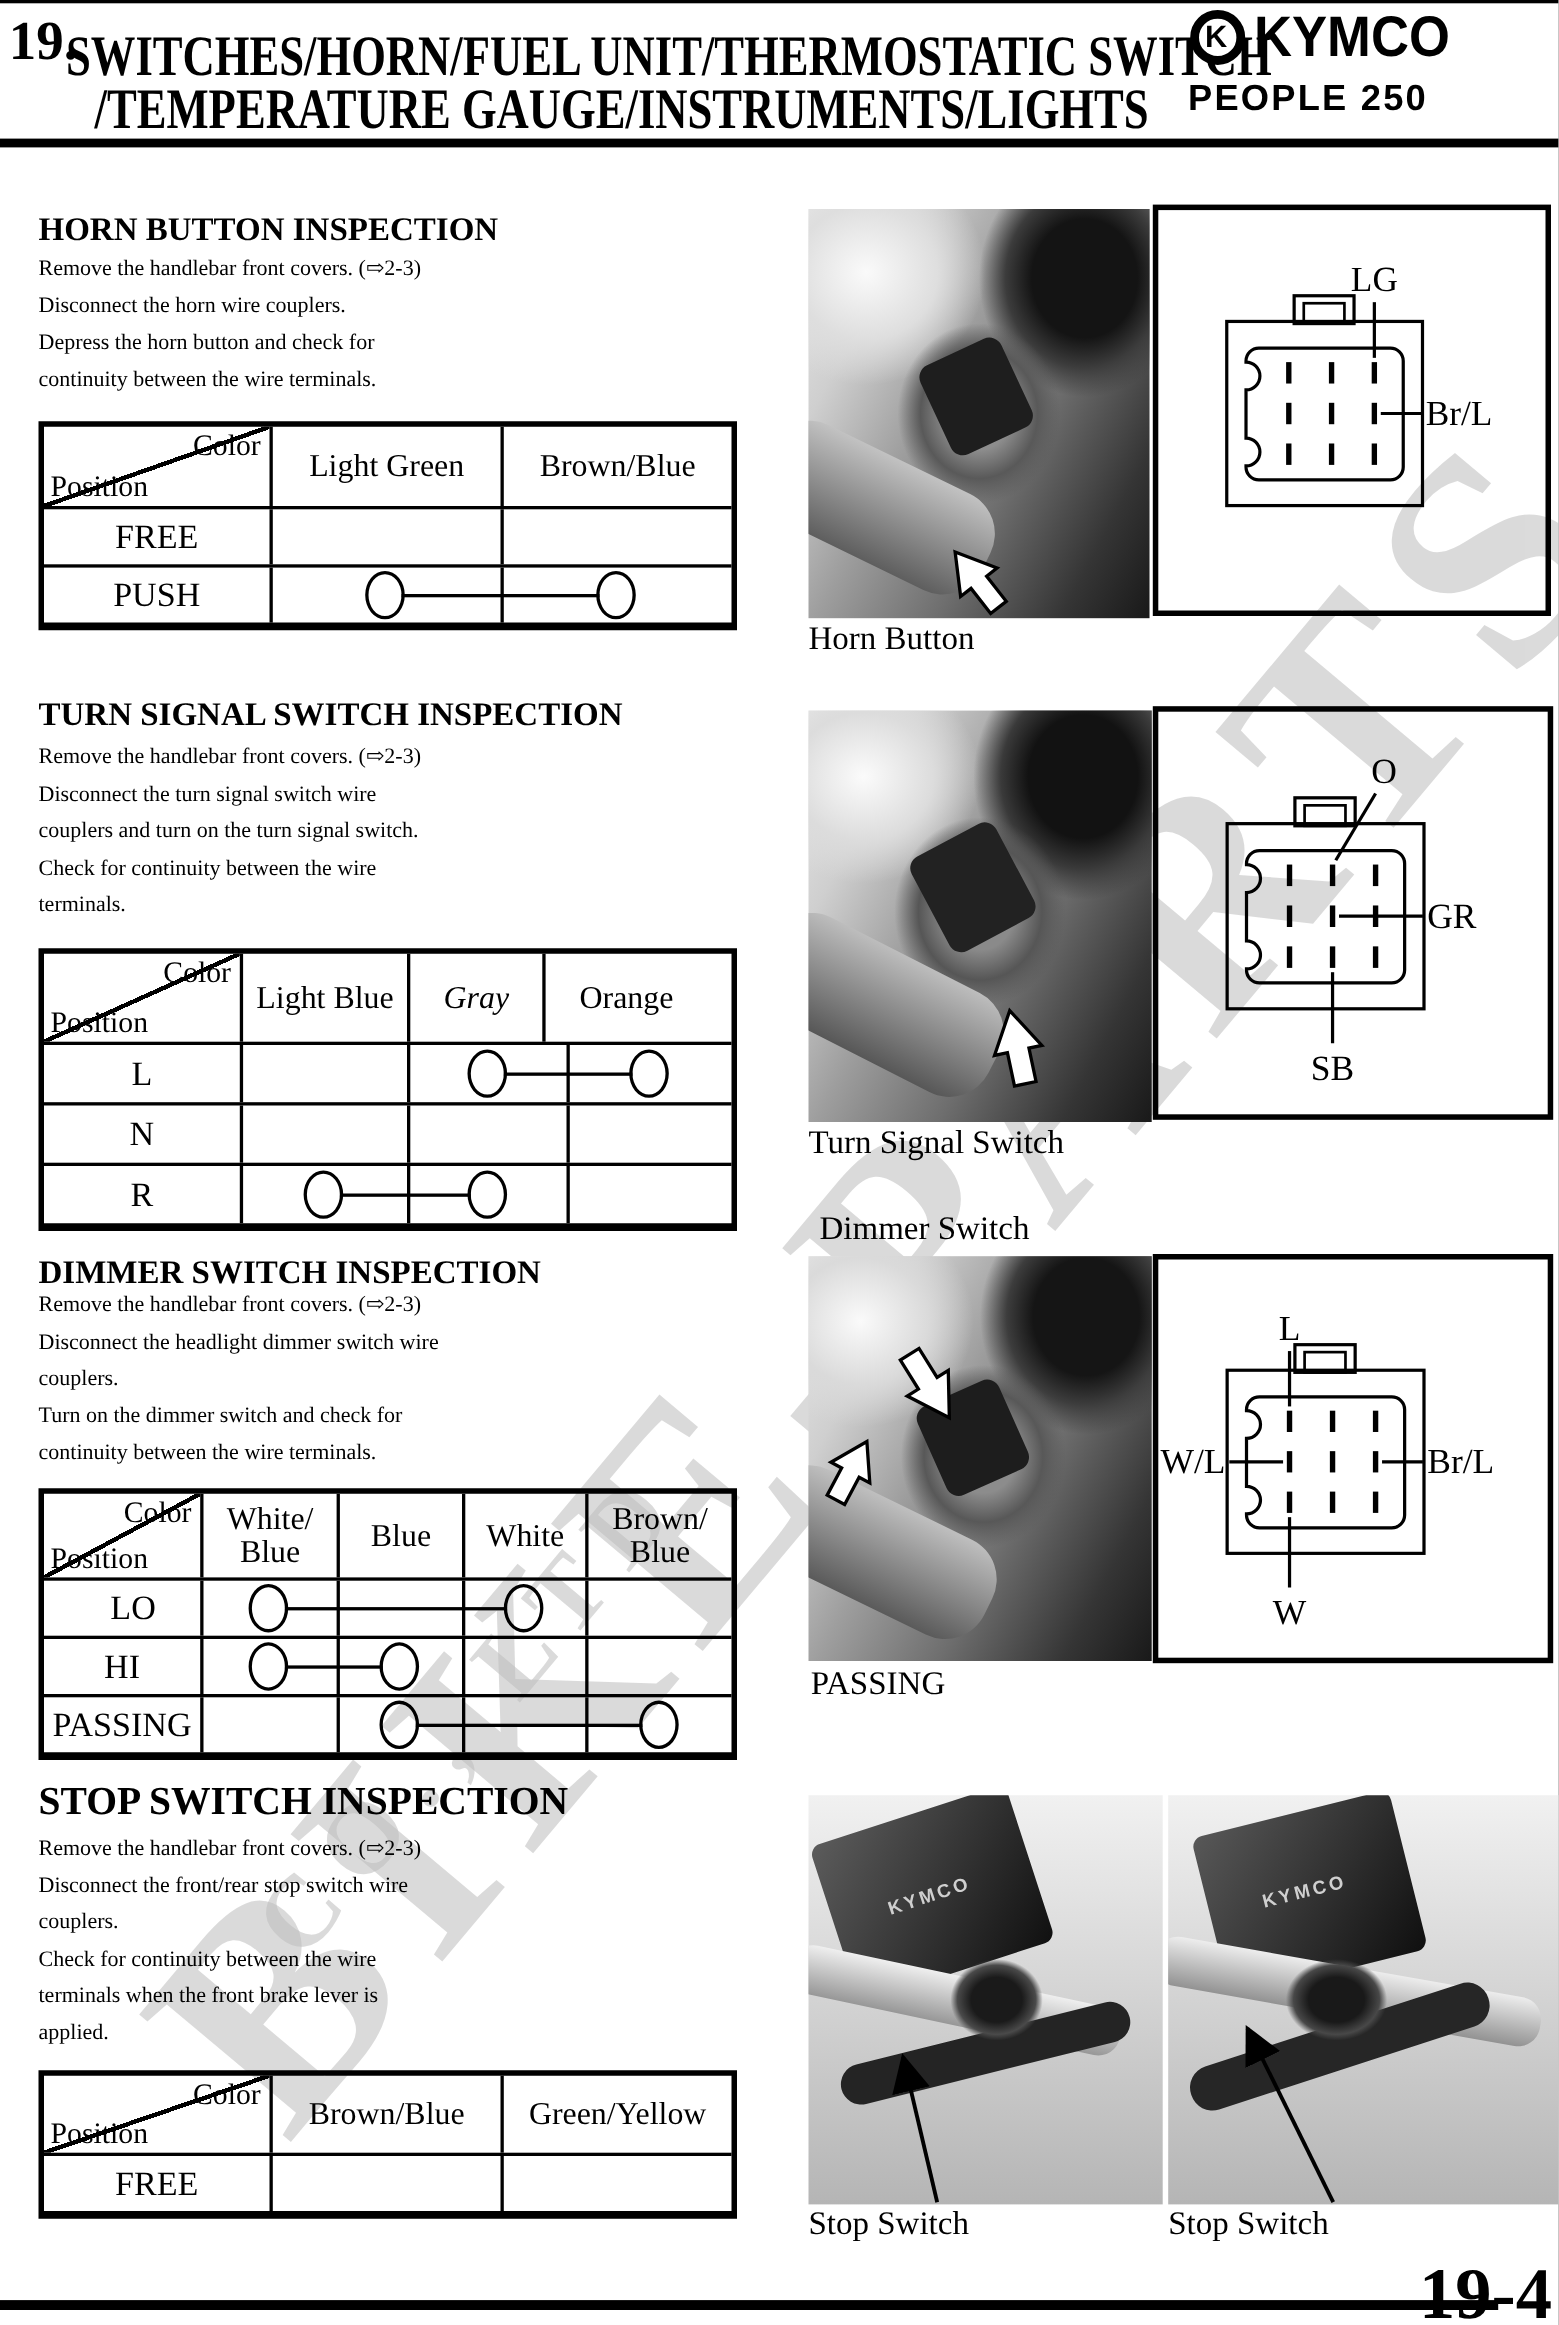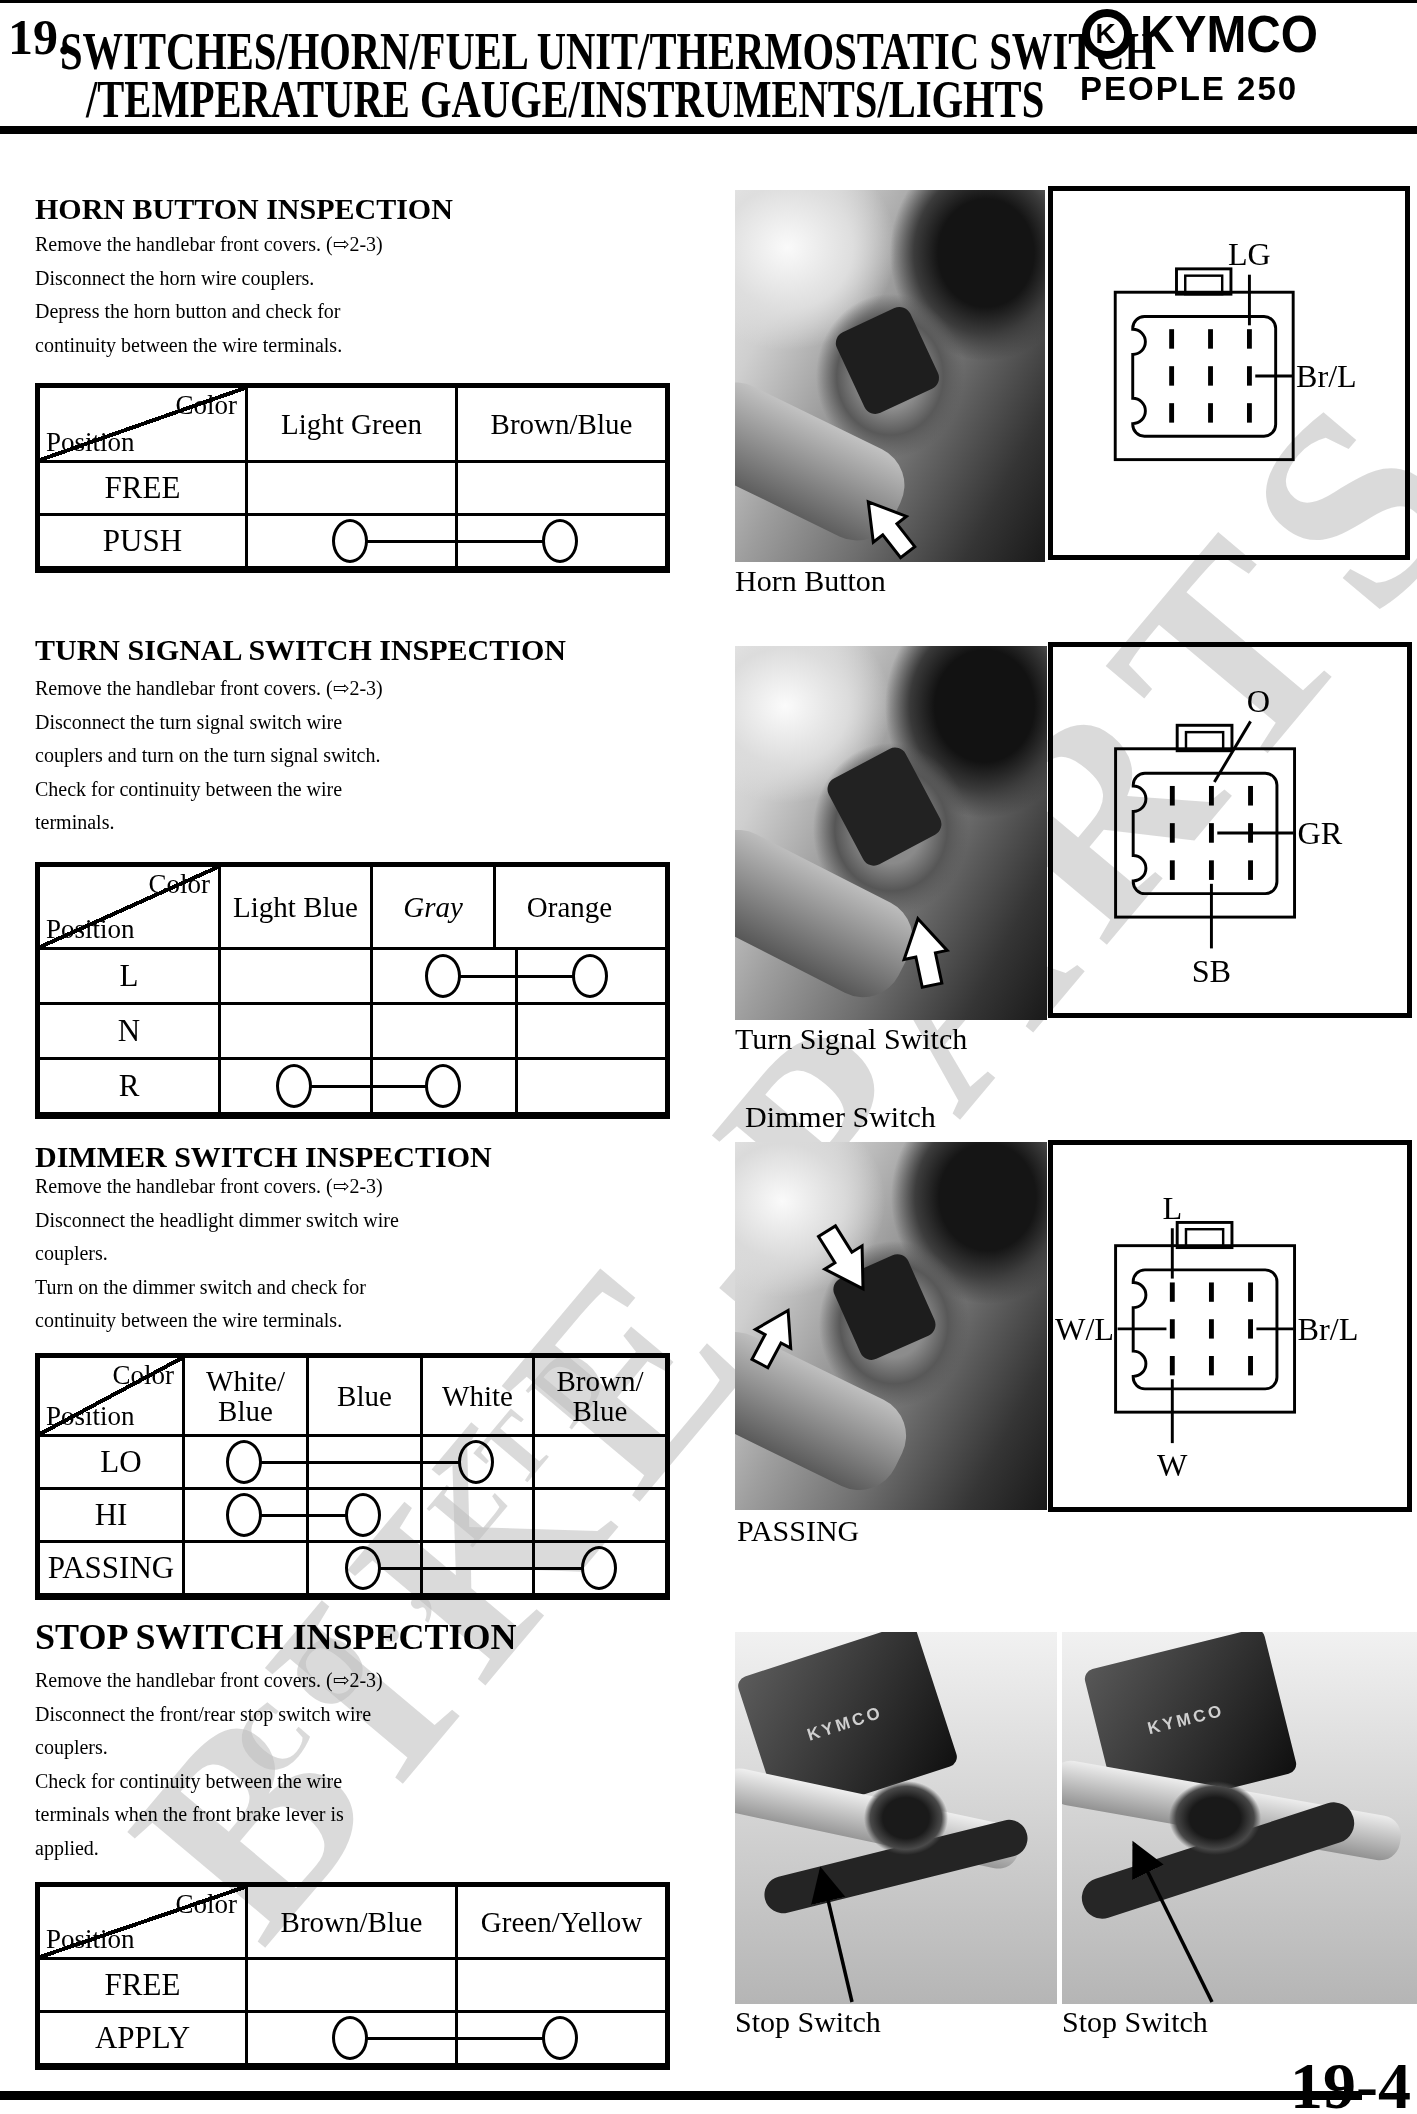--- a/index.html
+++ b/index.html
@@ -349,30 +349,20 @@
           <div class="t-cb">Position</div>
         </div>
         <div class="t-cell t-head" style="width: 210px;">Brown/Blue</div>
         <div class="t-cell t-head" style="width: 210px;">Green/Yellow</div>
       </div>
       <div class="t-row t-body" style="height: 50px;">
         <div class="t-cell t-label" style="width: 205px;">FREE</div>
         <div class="t-cell" style="width: 210px;"></div>
         <div class="t-cell" style="width: 210px;"></div>
       </div>
-      <div class="t-row t-body" style="height: 50px;">
-        <div class="t-cell t-label" style="width: 205px;">APPLY</div>
-        <div class="t-cell" style="width: 210px;"></div>
-        <div class="t-cell" style="width: 210px;"></div>
-        <div class="t-conn" style="left: 292px; width: 246px;">
-          <div class="t-line"></div>
-          <div class="t-circle" style="left: 0px;"></div>
-          <div class="t-circle" style="right: 0px;"></div>
-        </div>
-      </div>
     </div>
 
   <div class="photo photo-stop" id="photo-3" style="left:735px;top:1632px;width:322px;height:372px;">
     <div class="blob" style="left:6%;top:4%;width:58%;height:40%;background:linear-gradient(135deg,#5c5c5c,#101010);transform:rotate(-18deg);border-radius:10px;"></div>
     <span class="brand-emboss" style="left:22%;top:22%;transform:rotate(-18deg);">KYMCO</span>
     <div class="blob" style="left:-6%;top:44%;width:95%;height:12%;background:linear-gradient(#efefef,#979797);transform:rotate(12deg);border-radius:20px;"></div>
     <div class="blob" style="left:8%;top:58%;width:84%;height:10%;background:#242424;transform:rotate(-14deg);border-radius:20px;"></div>
     <div class="blob" style="left:40%;top:40%;width:26%;height:20%;background:radial-gradient(closest-side,#1a1a1a 55%,#4a4a4a 85%,transparent);"></div>
     <svg class="ph-arrow" style="left:0;top:0;width:100%;height:100%;" viewBox="0 0 322 372">
       <defs>

